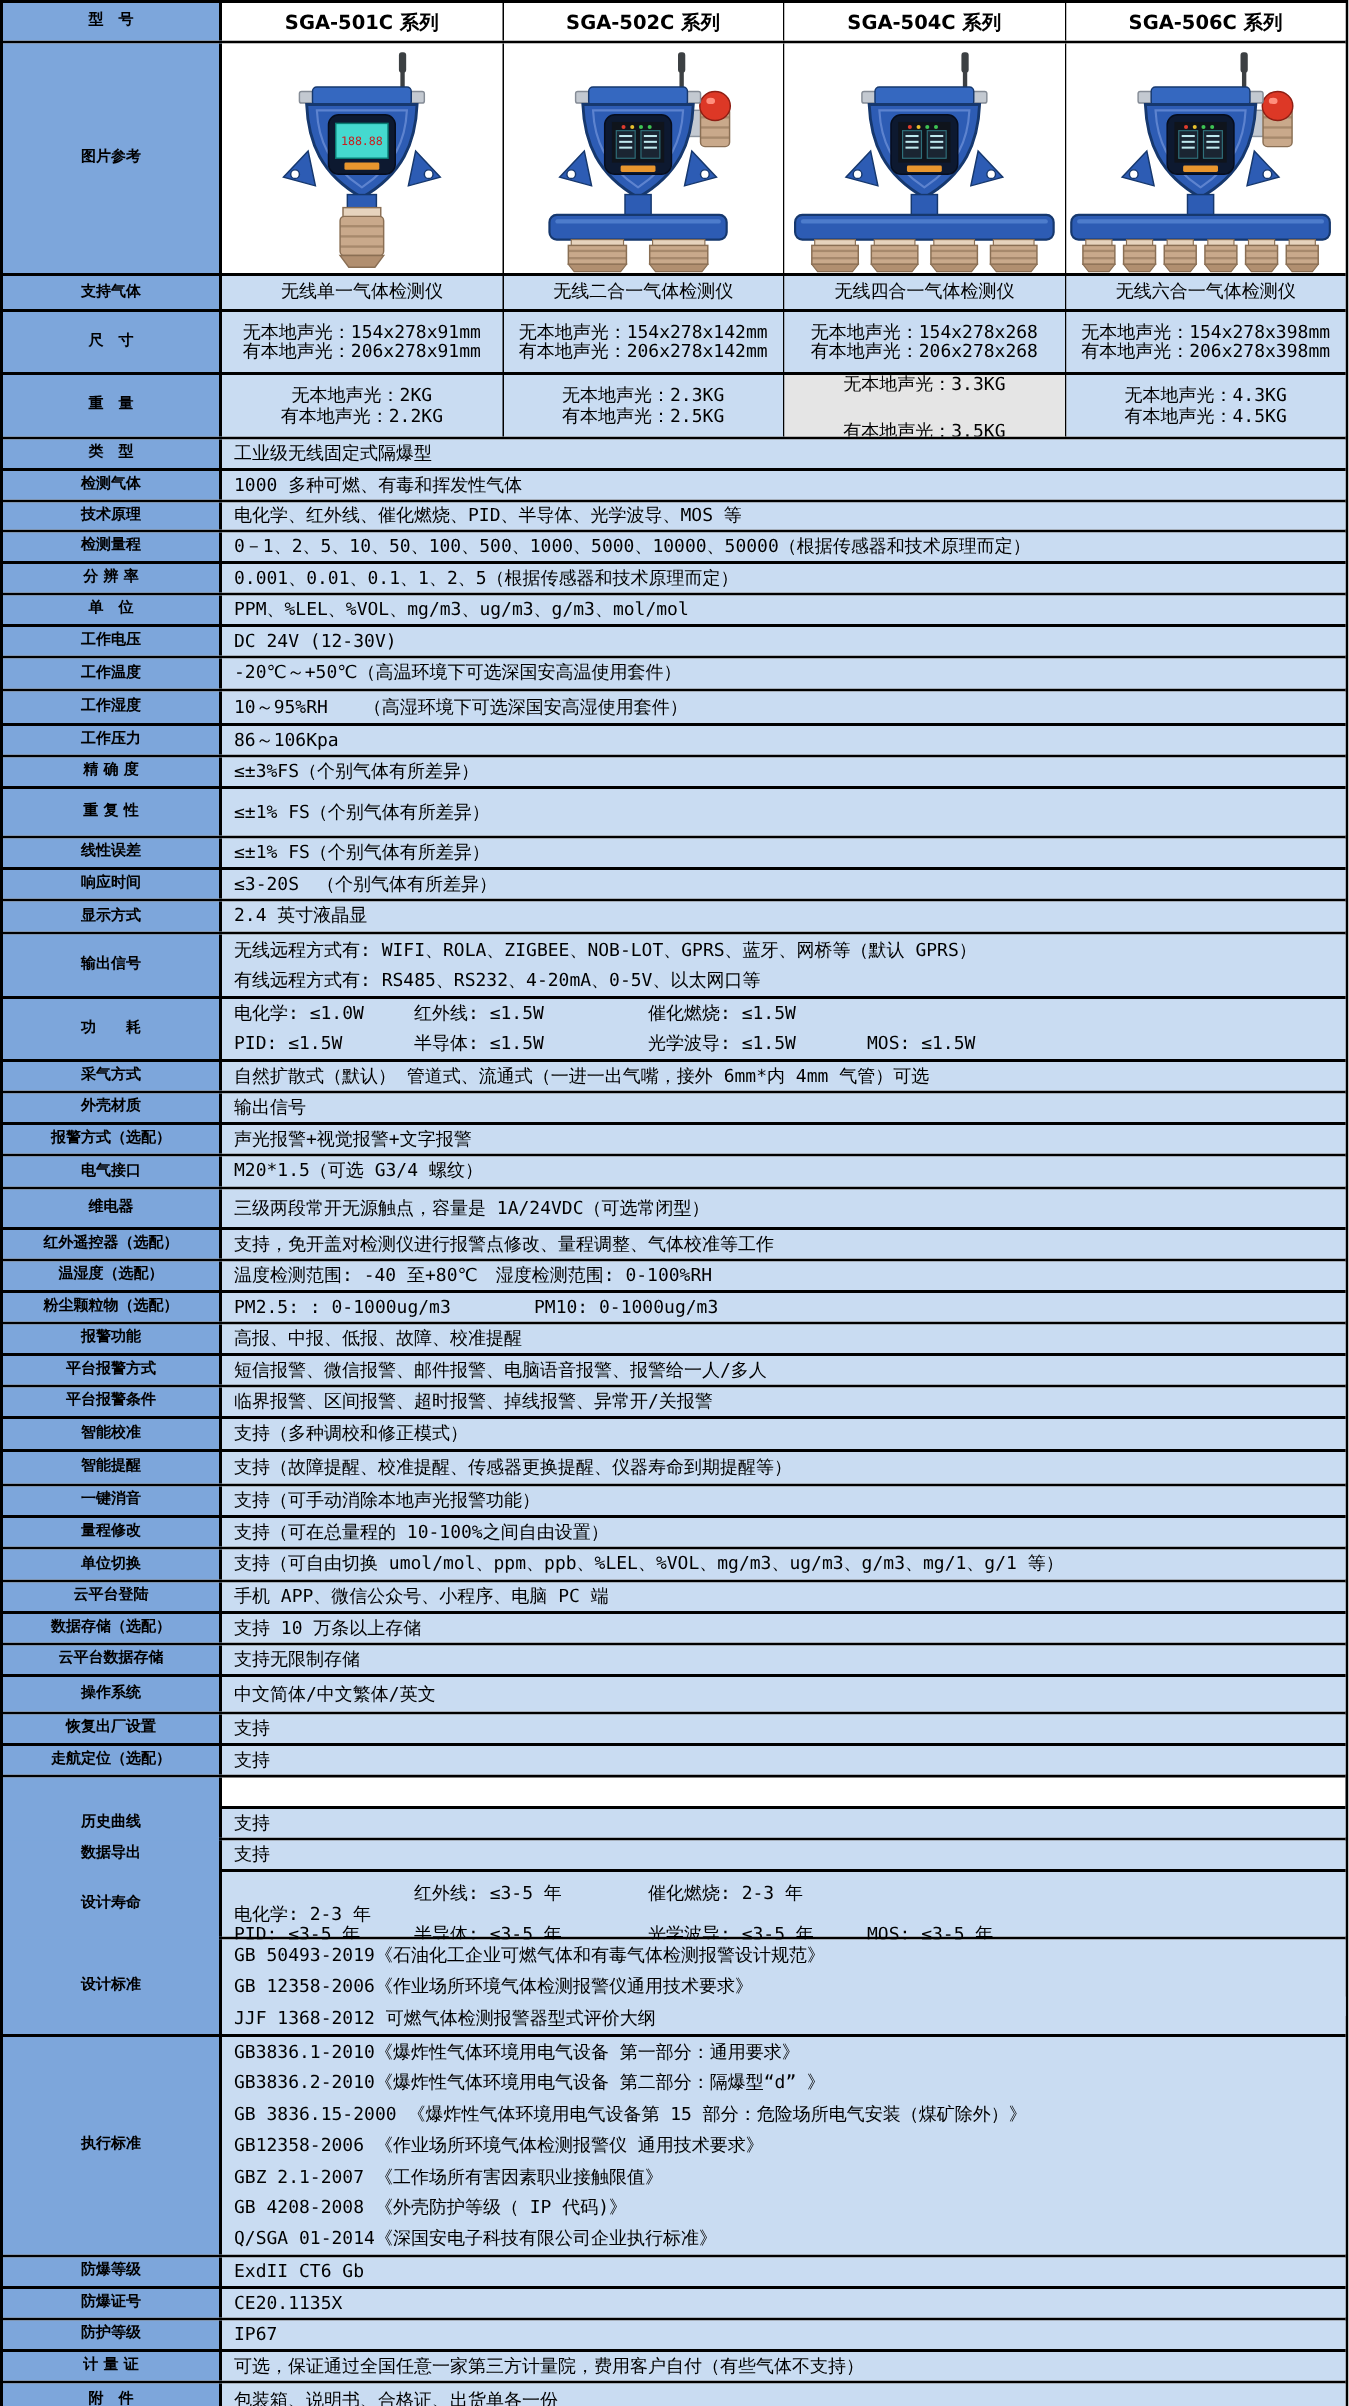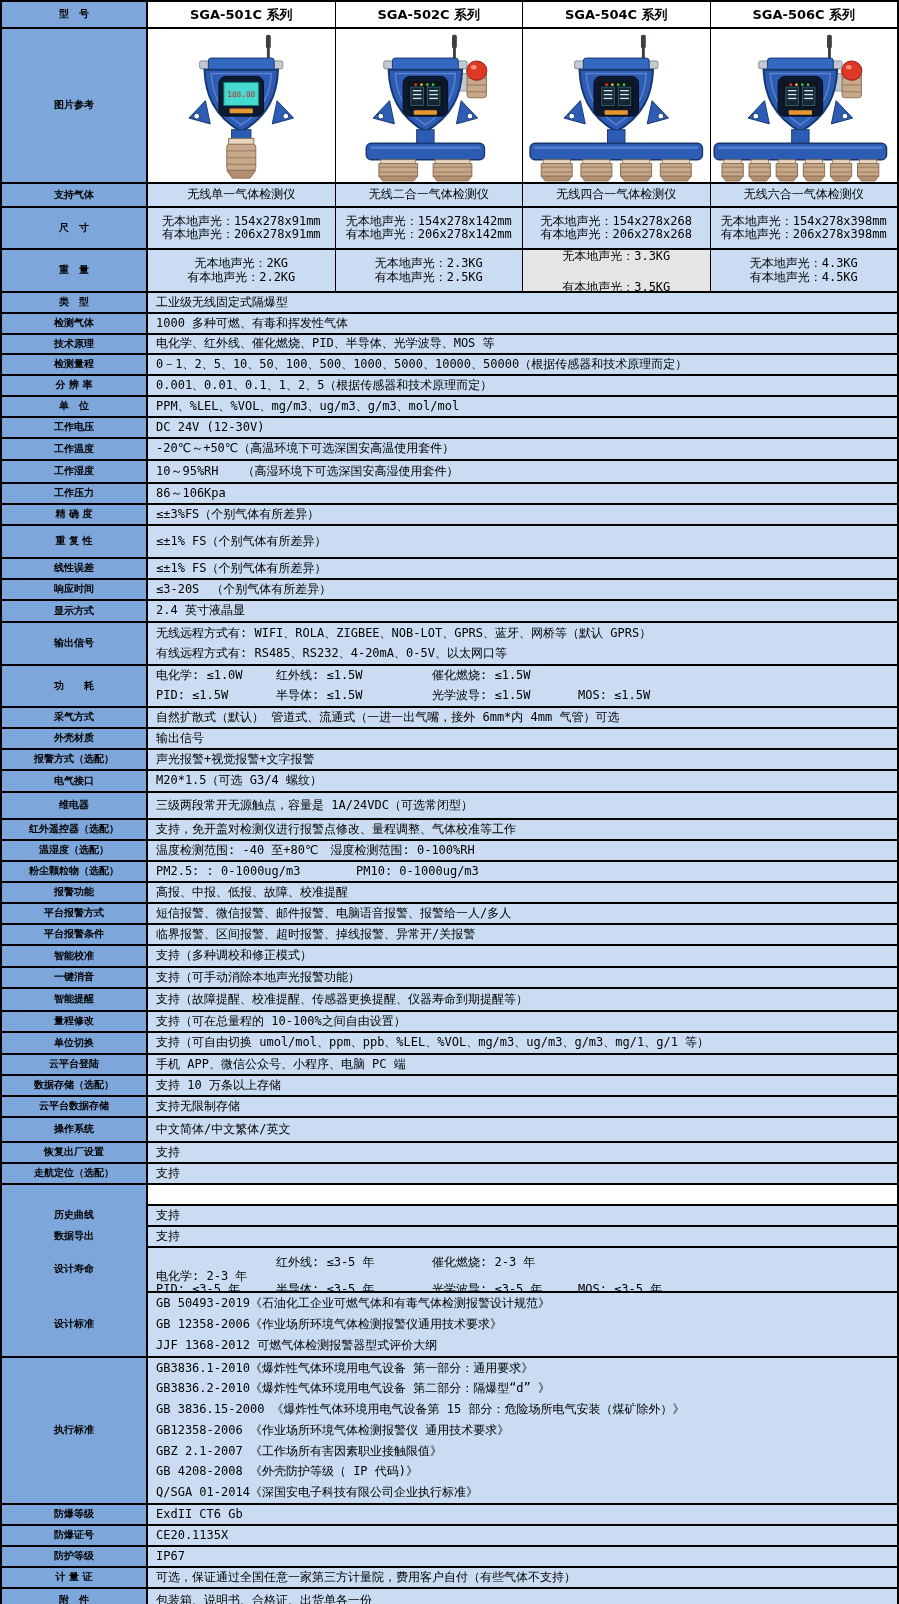--- a/index.html
+++ b/index.html
@@ -591,33 +591,33 @@
       </div>
     </div>
     <div class="row" style="height: 22px;">
       <div class="lab" style="background: rgb(125, 166, 219);">智能校准</div>
       <div class="vcell v" style="background: rgb(201, 220, 242);">
         <div class="ln">
           <span class="seg">支持（多种调校和修正模式）</span>
         </div>
       </div>
     </div>
-    <div class="row" style="height: 21px;">
-      <div class="lab" style="background: rgb(125, 166, 219);">一键消音</div>
-      <div class="vcell v" style="background: rgb(201, 220, 242);">
-        <div class="ln">
-          <span class="seg">支持（可手动消除本地声光报警功能）</span>
-        </div>
-      </div>
-    </div>
     <div class="row" style="height: 23px;">
       <div class="lab" style="background: rgb(125, 166, 219);">智能提醒</div>
       <div class="vcell v" style="background: rgb(201, 220, 242);">
         <div class="ln">
           <span class="seg">支持（故障提醒、校准提醒、传感器更换提醒、仪器寿命到期提醒等）</span>
+        </div>
+      </div>
+    </div>
+    <div class="row" style="height: 21px;">
+      <div class="lab" style="background: rgb(125, 166, 219);">一键消音</div>
+      <div class="vcell v" style="background: rgb(201, 220, 242);">
+        <div class="ln">
+          <span class="seg">支持（可手动消除本地声光报警功能）</span>
         </div>
       </div>
     </div>
     <div class="row" style="height: 21px;">
       <div class="lab" style="background: rgb(125, 166, 219);">量程修改</div>
       <div class="vcell v" style="background: rgb(201, 220, 242);">
         <div class="ln">
           <span class="seg">支持（可在总量程的 10-100%之间自由设置）</span>
         </div>
       </div>

